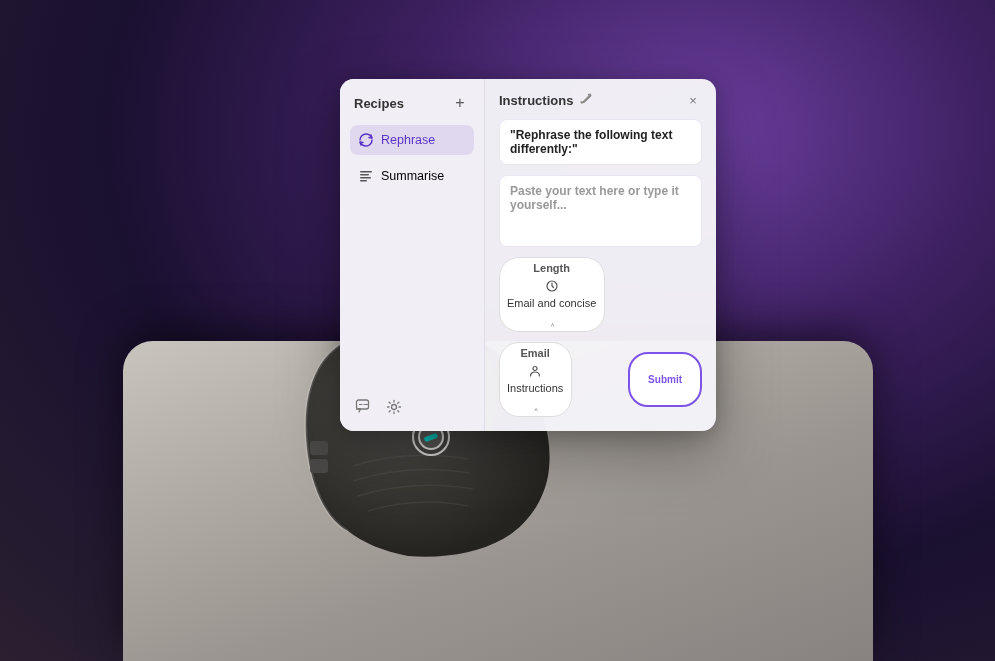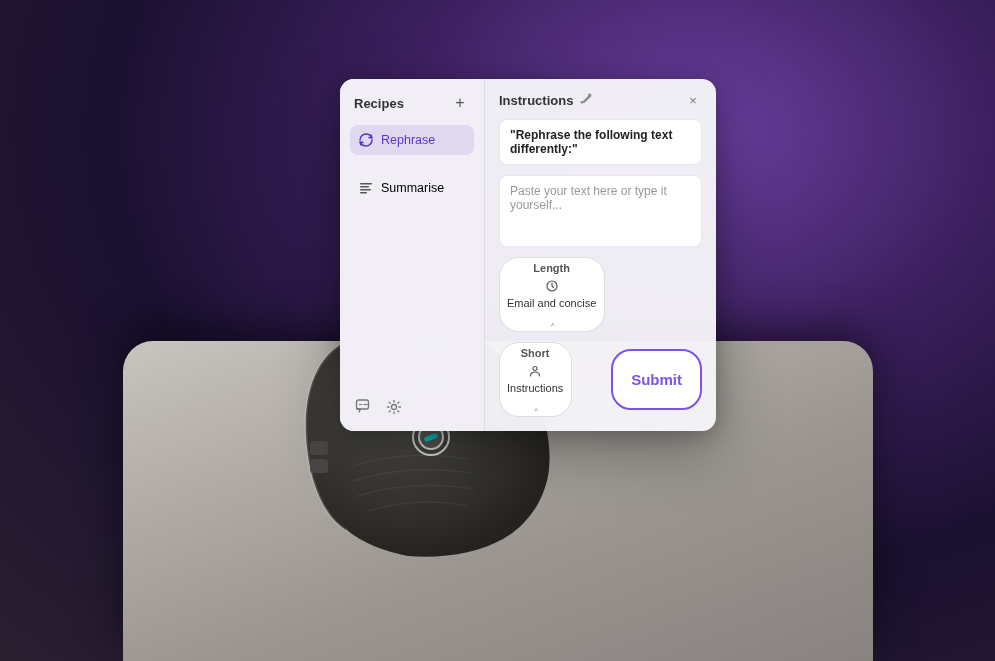--- a/index.html
+++ b/index.html
@@ -136,21 +136,21 @@
       border-radius: 4px;
     }
 
     .recipe-item {
       display: flex;
       align-items: center;
       gap: 7px;
       padding: 7px 8px;
       border-radius: 8px;
       cursor: pointer;
-      margin-bottom: 18px;
+      margin-bottom: 6px;
     }
 
     .recipe-item.active {
       background: rgba(100, 60, 200, 0.12);
     }
 
     .recipe-icon {
       width: 16px;
       height: 16px;
       flex-shrink: 0;
@@ -239,20 +239,21 @@
 
     .text-area-box {
       background: white;
       border-radius: 8px;
       padding: 8px 10px;
       font-size: 12px;
       color: #999;
       border: 1px solid #e8e5f0;
       min-height: 72px;
       flex: 1;
+      font-weight: bold;
     }
 
     .settings-row {
       display: flex;
       align-items: center;
       gap: 6px;
     }
 
     .setting-pill {
       display: flex;
@@ -296,21 +297,21 @@
       align-items: center;
       justify-content: space-between;
     }
 
     .submit-btn {
       background: white;
       border: 2px solid #7c52e8;
       color: #7c52e8;
       border-radius: 20px;
       padding: 20px 18px;
-      font-size: 15px;
+      font-size: 10px;
       font-weight: 600;
       cursor: pointer;
       text-align: center;
     }
   </style>
 </head>
 <body>
 
 <div class="background"></div>
 
@@ -438,21 +439,21 @@
             <path d="M6 3V6L7.5 7.5" stroke="#555" stroke-width="1.2" stroke-linecap="round"></path>
           </svg>
         </span>
         <span class="setting-value">Email and concise</span>
         <span class="chevron">‸</span>
       </div>
     </div>
 
     <div class="bottom-row">
       <div class="setting-pill">
-        <span class="setting-label">Short</span>
+        <span class="setting-label">Email</span>
         <span class="tone-icon">
           <svg width="12" height="12" viewBox="0 0 12 12" fill="none">
             <circle cx="6" cy="3.5" r="2" stroke="#555" stroke-width="1.2" fill="none"></circle>
             <path d="M1.5 11C1.5 8.5 3.5 7 6 7C8.5 7 10.5 8.5 10.5 11" stroke="#555" stroke-width="1.2" stroke-linecap="round" fill="none"></path>
           </svg>
         </span>
         <span class="setting-value">Instructions</span>
         <span class="chevron">‸</span>
       </div>
       <button class="submit-btn">Submit</button>

